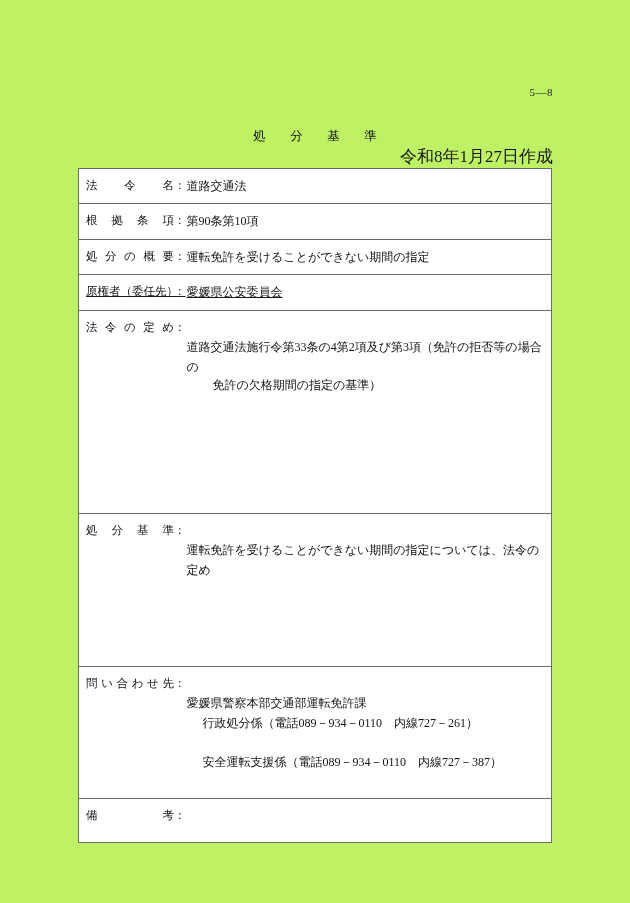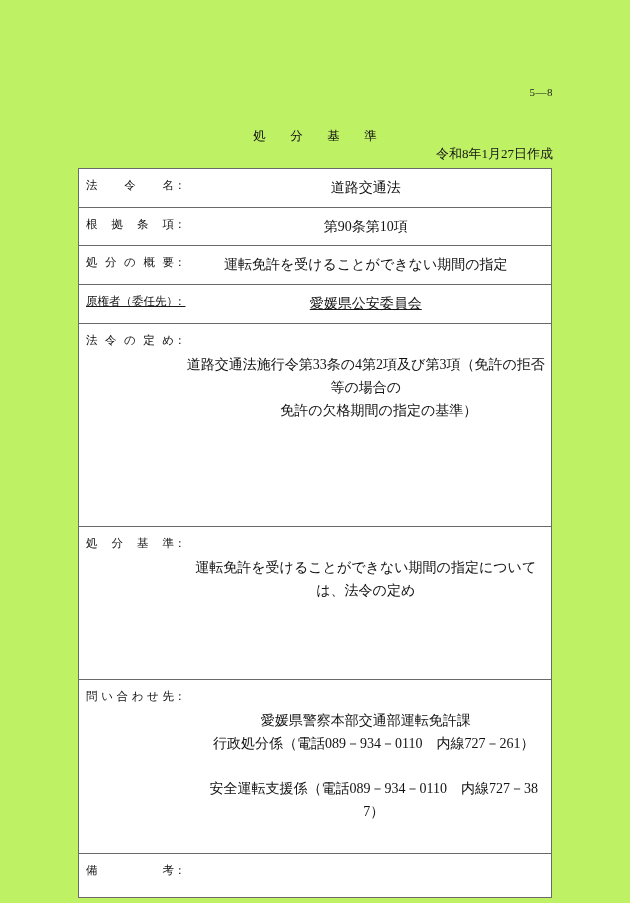--- a/index.html
+++ b/index.html
@@ -45,21 +45,21 @@
     letter-spacing: 6px;
     text-indent: 6px;
     color: #121212;
   }
 
   
   .doc-date {
     position: absolute;
     top: 145px;
     right: 77px;
-    font-size: 13px;
+    font-size: 17px;
     color: #161616;
     white-space: nowrap;
   }
 
   
   .form-table {
     position: absolute;
     left: 78px;
     top: 168px;
     width: 474px;
@@ -111,26 +111,25 @@
   .colon {
     flex: 0 0 auto;
     font-size: 11.5px;
     line-height: 1.55;
     color: #121212;
     padding-right: 1px;
   }
 
   .value {
     flex: 1 1 auto;
-    font-size: 14px;
+    font-size: 12px;
     line-height: 1.62;
     color: #121212;
     white-space: pre-line;
     word-break: break-all;
-    text-align: center;
   }
   .value.indent-hang {
     padding-left: 0;
   }
   .value .cont {
     display: block;
     padding-left: 16px;
   }
   .value .cont2 {
     display: block;

